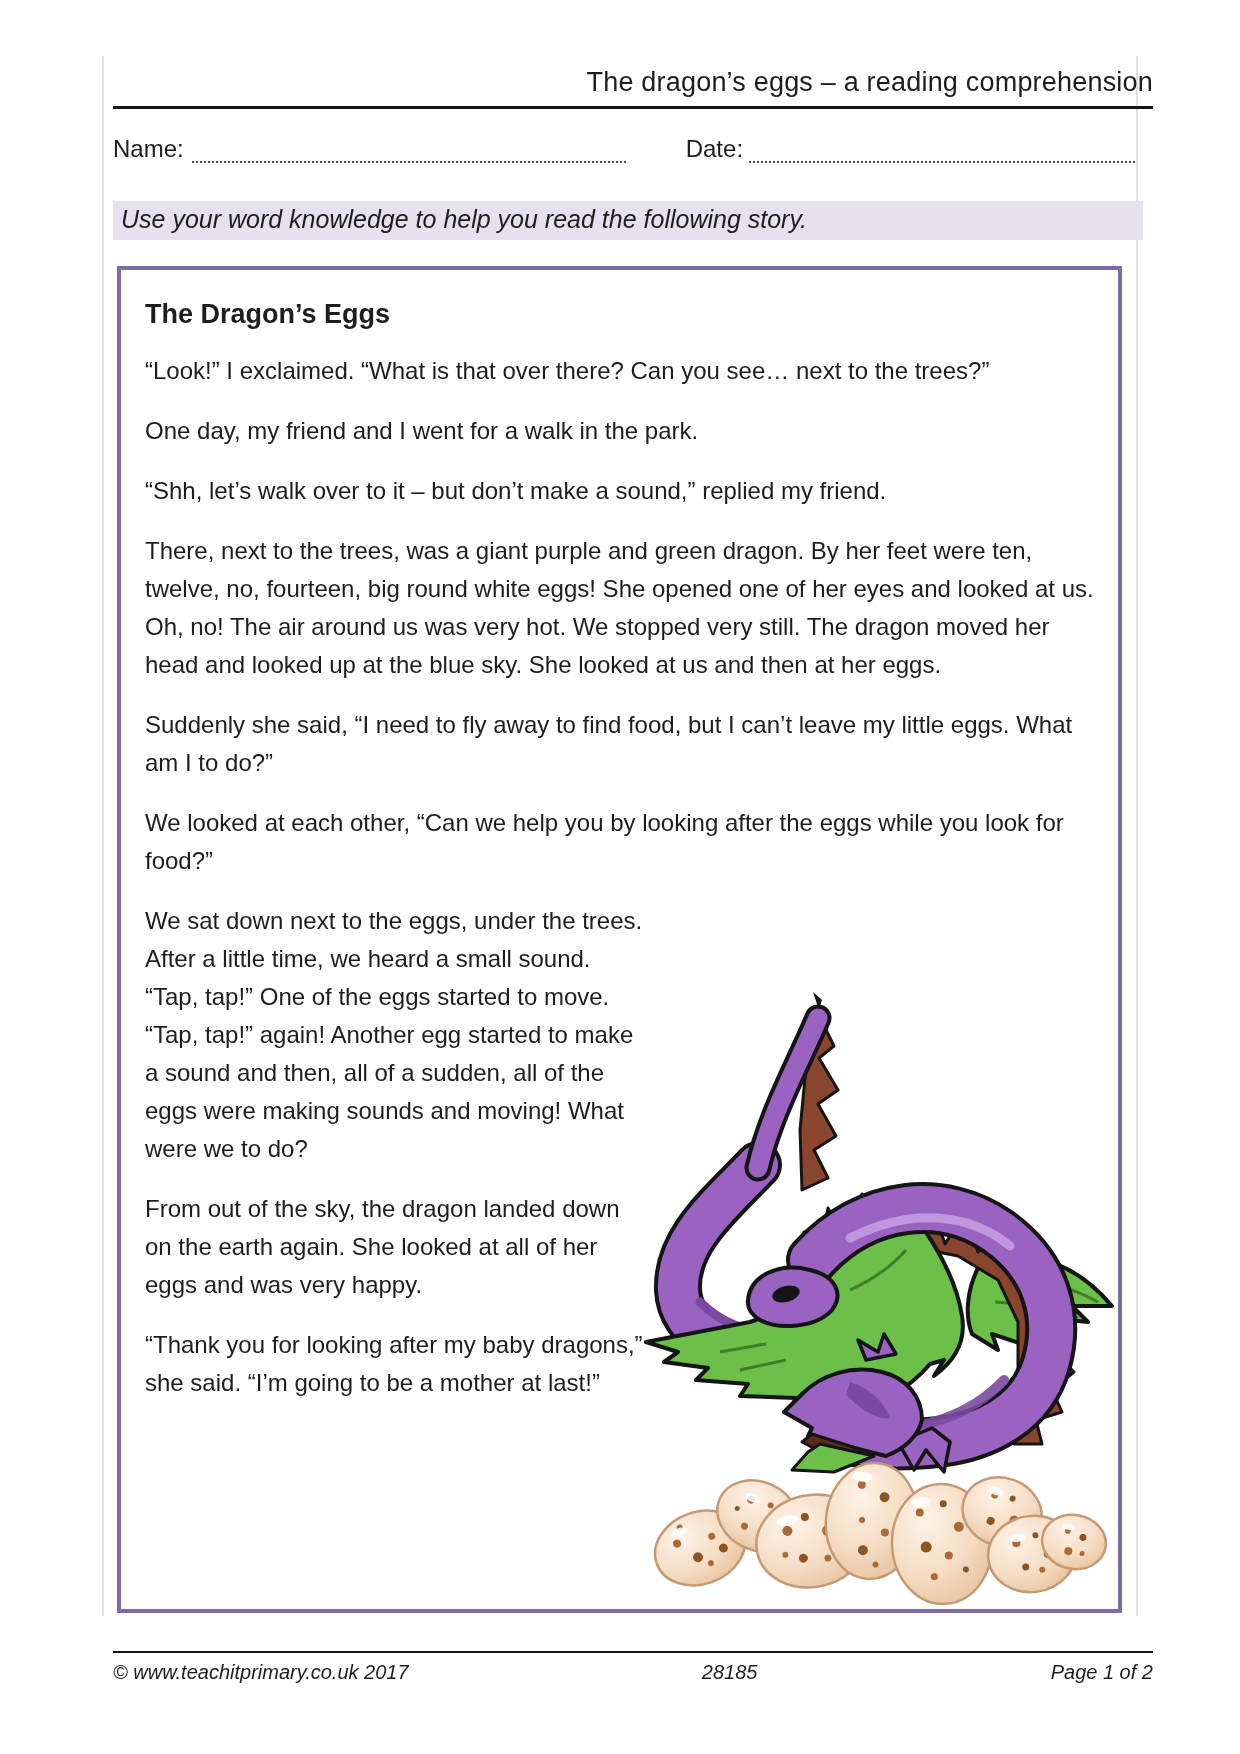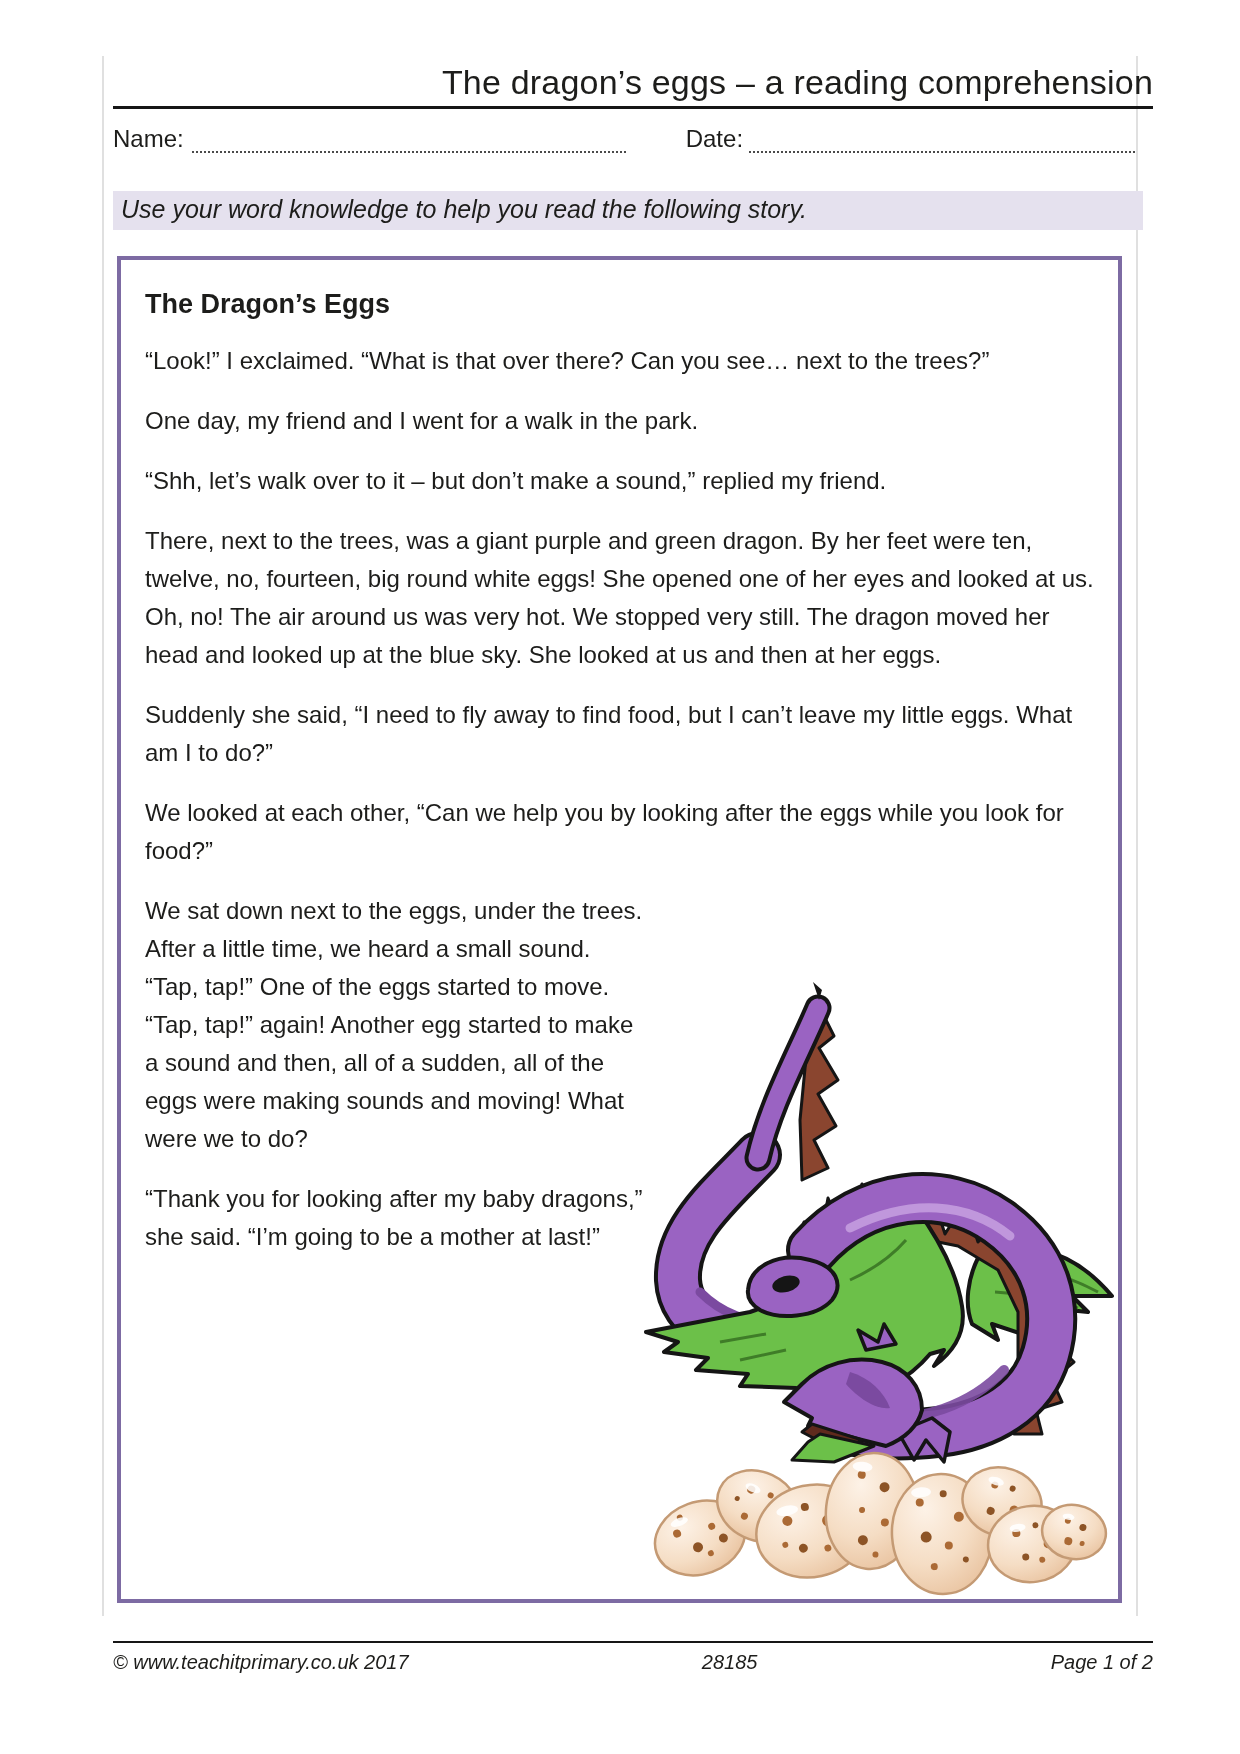--- a/index.html
+++ b/index.html
@@ -2,24 +2,24 @@
 <html><head>
 <meta charset="utf-8">
 <style>
   html,body{margin:0;padding:0;background:#ffffff;}
   .page{position:relative;width:1240px;height:1754px;background:#ffffff;overflow:hidden;
         font-family:"Liberation Sans","DejaVu Sans",sans-serif;color:#1d1d1b;}
   .edge-line{position:absolute;top:56px;height:1560px;width:2px;background:#e0e0e0;}
   .edge-left{left:102px;} .edge-right{left:1136px;}
   .content{position:absolute;left:113px;top:0;width:1040px;}
   
-  .doc-title{margin-top:66px;text-align:right;font-size:34px;letter-spacing:.2px;line-height:32px;}
+  .doc-title{margin-top:66px;text-align:right;font-size:27px;letter-spacing:.2px;line-height:32px;}
   .head-rule{border:0;border-top:3px solid #161616;margin:8px 0 0 0;}
   
-  .fill-row{display:flex;align-items:flex-end;margin-top:16px;font-size:24px;width:1022px;}
+  .fill-row{display:flex;align-items:flex-end;margin-top:26px;font-size:24px;width:1022px;}
   .fill-label{white-space:nowrap;}
   .dotline{border-bottom:2.5px dotted #4a4a4a;height:26px;}
   .name-line{width:434px;margin-left:8px;}
   .date-line{flex:1;margin-left:6px;}
   .fill-gap{width:60px;}
   
   .banner{margin-top:38px;width:998px;background:#e5e1ee;padding:4px 24px 6px 8px;font-size:25px;font-style:italic;}
   
   .story-box{position:relative;margin-top:26px;margin-left:4px;width:949px;height:1295px;
              border:4px solid #7d6ba3;padding:14px 24px 30px 24px;background:#ffffff;}
@@ -56,20 +56,21 @@
 
     <div class="story-box">
       <div class="story-title">The Dragon’s Eggs</div>
       <p>“Look!” I exclaimed. “What is that over there? Can you see… next to the trees?”</p>
       <p>One day, my friend and I went for a walk in the park.</p>
       <p>“Shh, let’s walk over to it – but don’t make a sound,” replied my friend.</p>
       <p>There, next to the trees, was a giant purple and green dragon. By her feet were ten, twelve, no, fourteen, big round white eggs! She opened one of her eyes and looked at us. Oh, no! The air around us was very hot. We stopped very still. The dragon moved her head and looked up at the blue sky. She looked at us and then at her eggs.</p>
       <p>Suddenly she said, “I need to fly away to find food, but I can’t leave my little eggs. What am I to do?”</p>
       <p>We looked at each other, “Can we help you by looking after the eggs while you look for food?”</p>
       <p class="narrow">We sat down next to the eggs, under the trees. After a little time, we heard a small sound. “Tap, tap!” One of the eggs started to move. “Tap, tap!” again! Another egg started to make a sound and then, all of a sudden, all of the eggs were making sounds and moving! What were we to do?</p>
+      <p class="narrow">From out of the sky, the dragon landed down on the earth again. She looked at all of her eggs and was very happy.</p>
       <p class="narrow">“Thank you for looking after my baby dragons,” she said. “I’m going to be a mother at last!”</p>
 
       <svg class="illustration" viewBox="0 0 520 660" xmlns="http://www.w3.org/2000/svg" aria-hidden="true">
         <defs>
           <radialGradient id="eggGrad" cx="35%" cy="28%" r="85%">
             <stop offset="0%" stop-color="#fdf2e7"></stop>
             <stop offset="55%" stop-color="#f5ddc4"></stop>
             <stop offset="100%" stop-color="#e7bf9a"></stop>
           </radialGradient>
         </defs>

